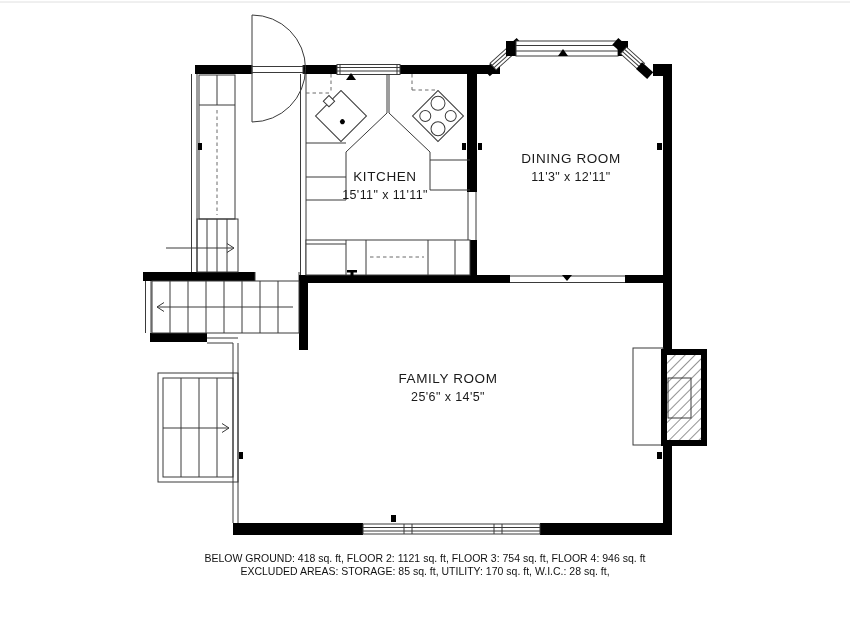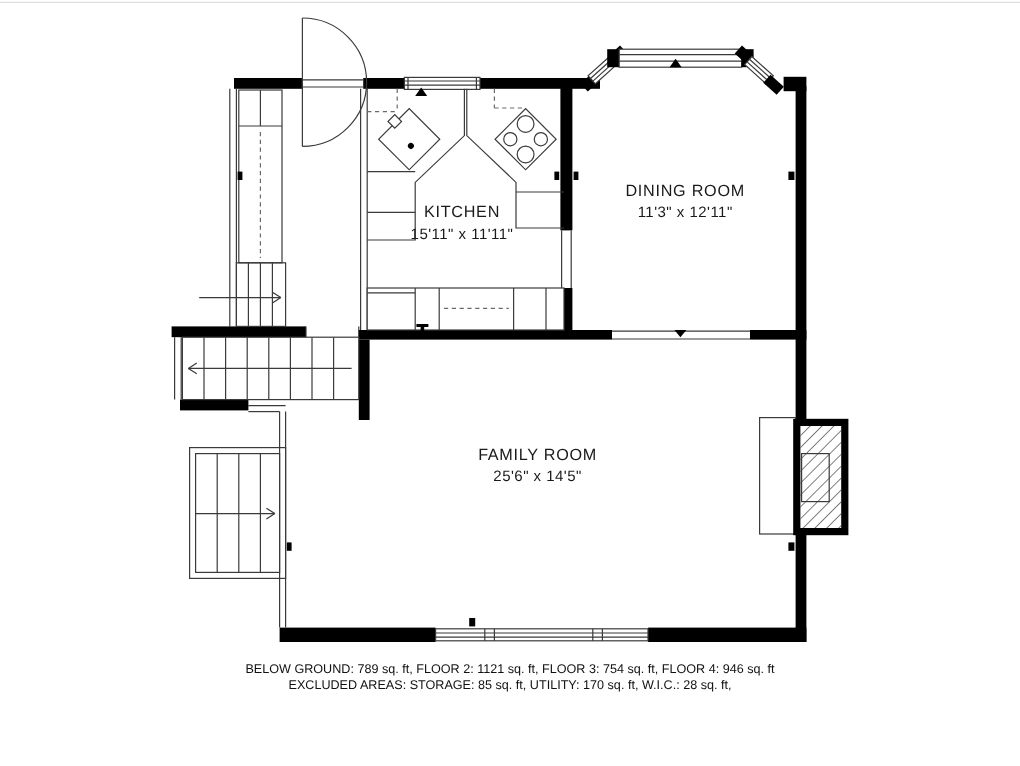--- a/index.html
+++ b/index.html
@@ -250,16 +250,16 @@
     <text class="room-dim" x="385" y="199" text-anchor="middle">15'11" x 11'11"</text>
     <text class="room-name" x="571" y="163" text-anchor="middle">DINING ROOM</text>
     <text class="room-dim" x="571" y="181" text-anchor="middle">11'3" x 12'11"</text>
     <text class="room-name" x="448" y="383" text-anchor="middle">FAMILY ROOM</text>
     <text class="room-dim" x="448" y="401" text-anchor="middle">25'6" x 14'5"</text>
   </g>
 </svg>
 
 
 <div class="footer">
-  <div class="ln">BELOW GROUND: 789 sq. ft, FLOOR 2: 1121 sq. ft, FLOOR 3: 754 sq. ft, FLOOR 4: 946 sq. ft</div>
+  <div class="ln">BELOW GROUND: 418 sq. ft, FLOOR 2: 1121 sq. ft, FLOOR 3: 754 sq. ft, FLOOR 4: 946 sq. ft</div>
   <div class="ln">EXCLUDED AREAS: STORAGE: 85 sq. ft, UTILITY: 170 sq. ft, W.I.C.: 28 sq. ft,</div>
 </div>
 </div>
 
 </body></html>

